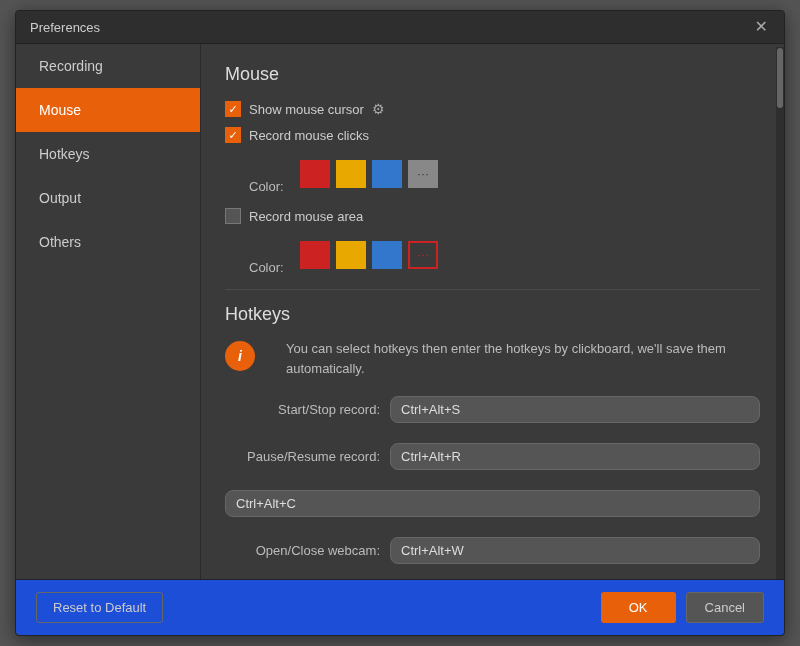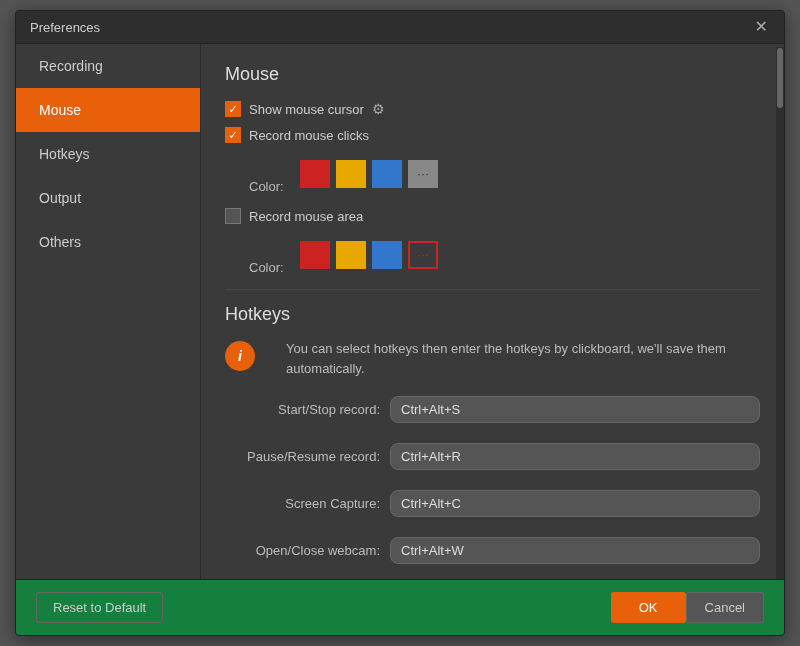--- a/index.html
+++ b/index.html
@@ -206,39 +206,40 @@
       flex: 1;
       background: #555;
       border: 1px solid #666;
       color: #ddd;
       padding: 5px 10px;
       font-size: 13px;
       outline: none;
       border-radius: 8px;
     }
     .footer {
-      background: #15803d;
+      background: #1d4ed8;
       border-top: 1px solid #222;
       padding: 12px 20px;
       display: flex;
       align-items: flex-end;
       justify-content: space-between;
       border-radius: 0 0 4px 4px;
     }
     .reset-btn {
       background: transparent;
       border: 1px solid #666;
       color: #ccc;
       padding: 7px 16px;
       font-size: 13px;
       cursor: pointer;
       border-radius: 3px;
     }
     .footer-right {
       display: flex;
+      gap: 10px;
     }
     .ok-btn {
       background: #e8610a;
       border: none;
       color: #fff;
       padding: 7px 28px;
       font-size: 13px;
       cursor: pointer;
       border-radius: 3px;
     }
@@ -355,21 +356,20 @@
 
         <div class="hotkey-row">
           <span class="hotkey-label">Start/Stop record:</span>
           <input class="hotkey-input" type="text" value="Ctrl+Alt+S" style="">
         </div>
         <div class="hotkey-row">
           <span class="hotkey-label">Pause/Resume record:</span>
           <input class="hotkey-input" type="text" value="Ctrl+Alt+R" style="">
         </div>
         <div class="hotkey-row">
-          <span class="hotkey-label">Screen Capture:</span>
           <input class="hotkey-input" type="text" value="Ctrl+Alt+C" style="">
         </div>
         <div class="hotkey-row">
           <span class="hotkey-label">Open/Close webcam:</span>
           <input class="hotkey-input" type="text" value="Ctrl+Alt+W" style="">
         </div>
       </div>
     </div>
 
     <div class="scrollbar-track">

